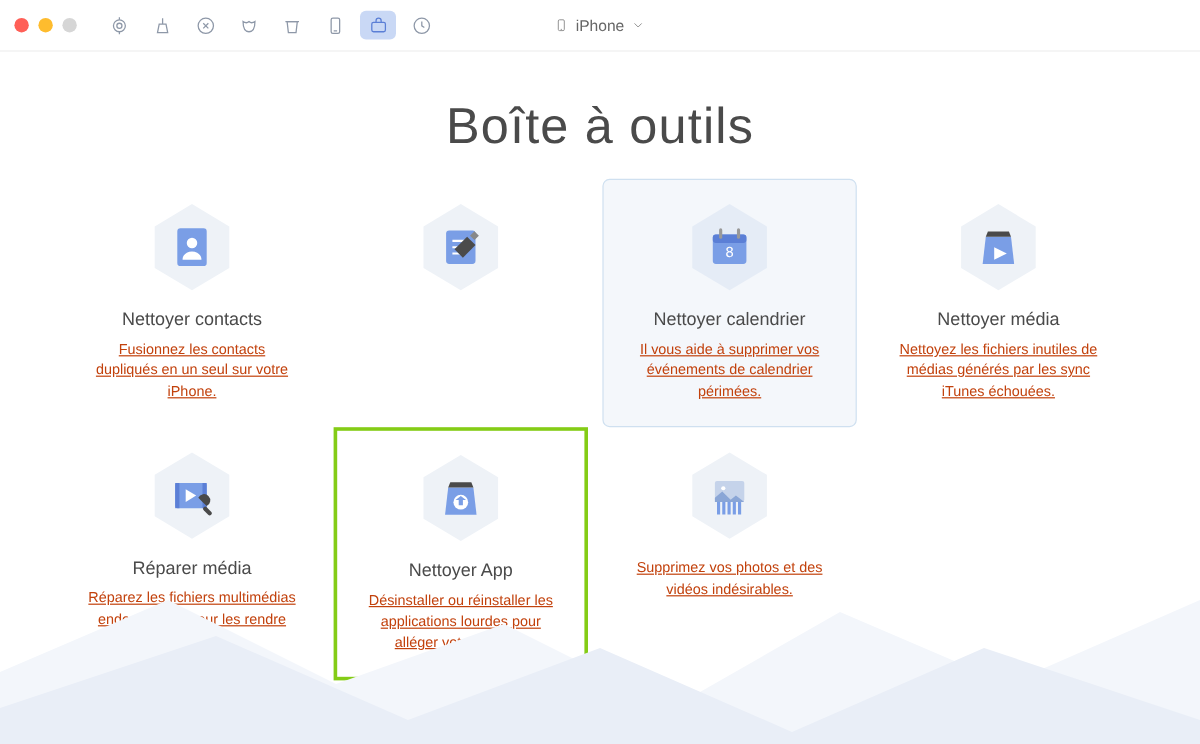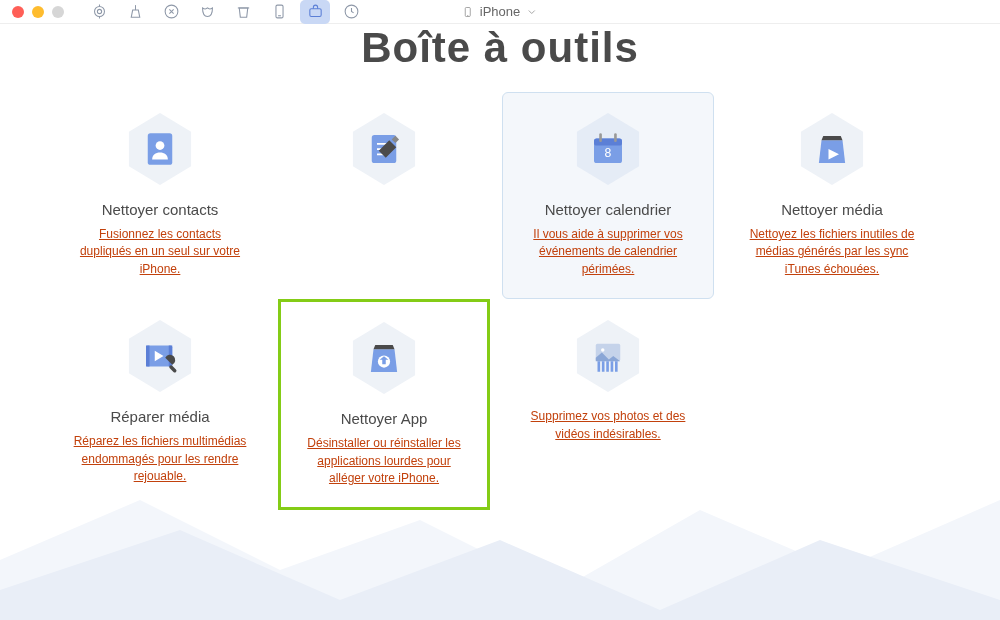--- a/index.html
+++ b/index.html
@@ -5,21 +5,21 @@
     * { margin: 0; padding: 0; box-sizing: border-box; }
     body {
       width: 1000px;
       height: 620px;
       font-family: -apple-system, BlinkMacSystemFont, "Helvetica Neue", Arial, sans-serif;
       background: #fff;
       overflow: hidden;
       position: relative;
     }
     .toolbar {
-      height: 24px;
+      height: 43px;
       display: flex;
       align-items: center;
       padding: 0 12px;
       gap: 6px;
       border-bottom: 1px solid #eee;
     }
     .traffic-lights { display: flex; gap: 8px; margin-right: 14px; }
     .traffic-light { width: 12px; height: 12px; border-radius: 50%; }
     .tl-red { background: #ff5f57; }
     .tl-yellow { background: #febc2e; }
@@ -49,22 +49,23 @@
       align-items: center;
       gap: 6px;
       font-size: 13px;
       color: #666;
       cursor: pointer;
     }
     .device-selector svg { width: 12px; height: 14px; stroke: #888; fill: none; stroke-width: 1.5; }
     .page-title {
       text-align: center;
       font-size: 42px;
-      font-weight: 700;
+      font-weight: 400;
       color: #4a4a4a;
+      margin-top: 38px;
       letter-spacing: 1px;
     }
     .tools-grid {
       display: grid;
       grid-template-columns: repeat(4, 220px);
       justify-content: center;
       gap: 0 4px;
       margin-top: 20px;
       padding: 0 20px;
     }

